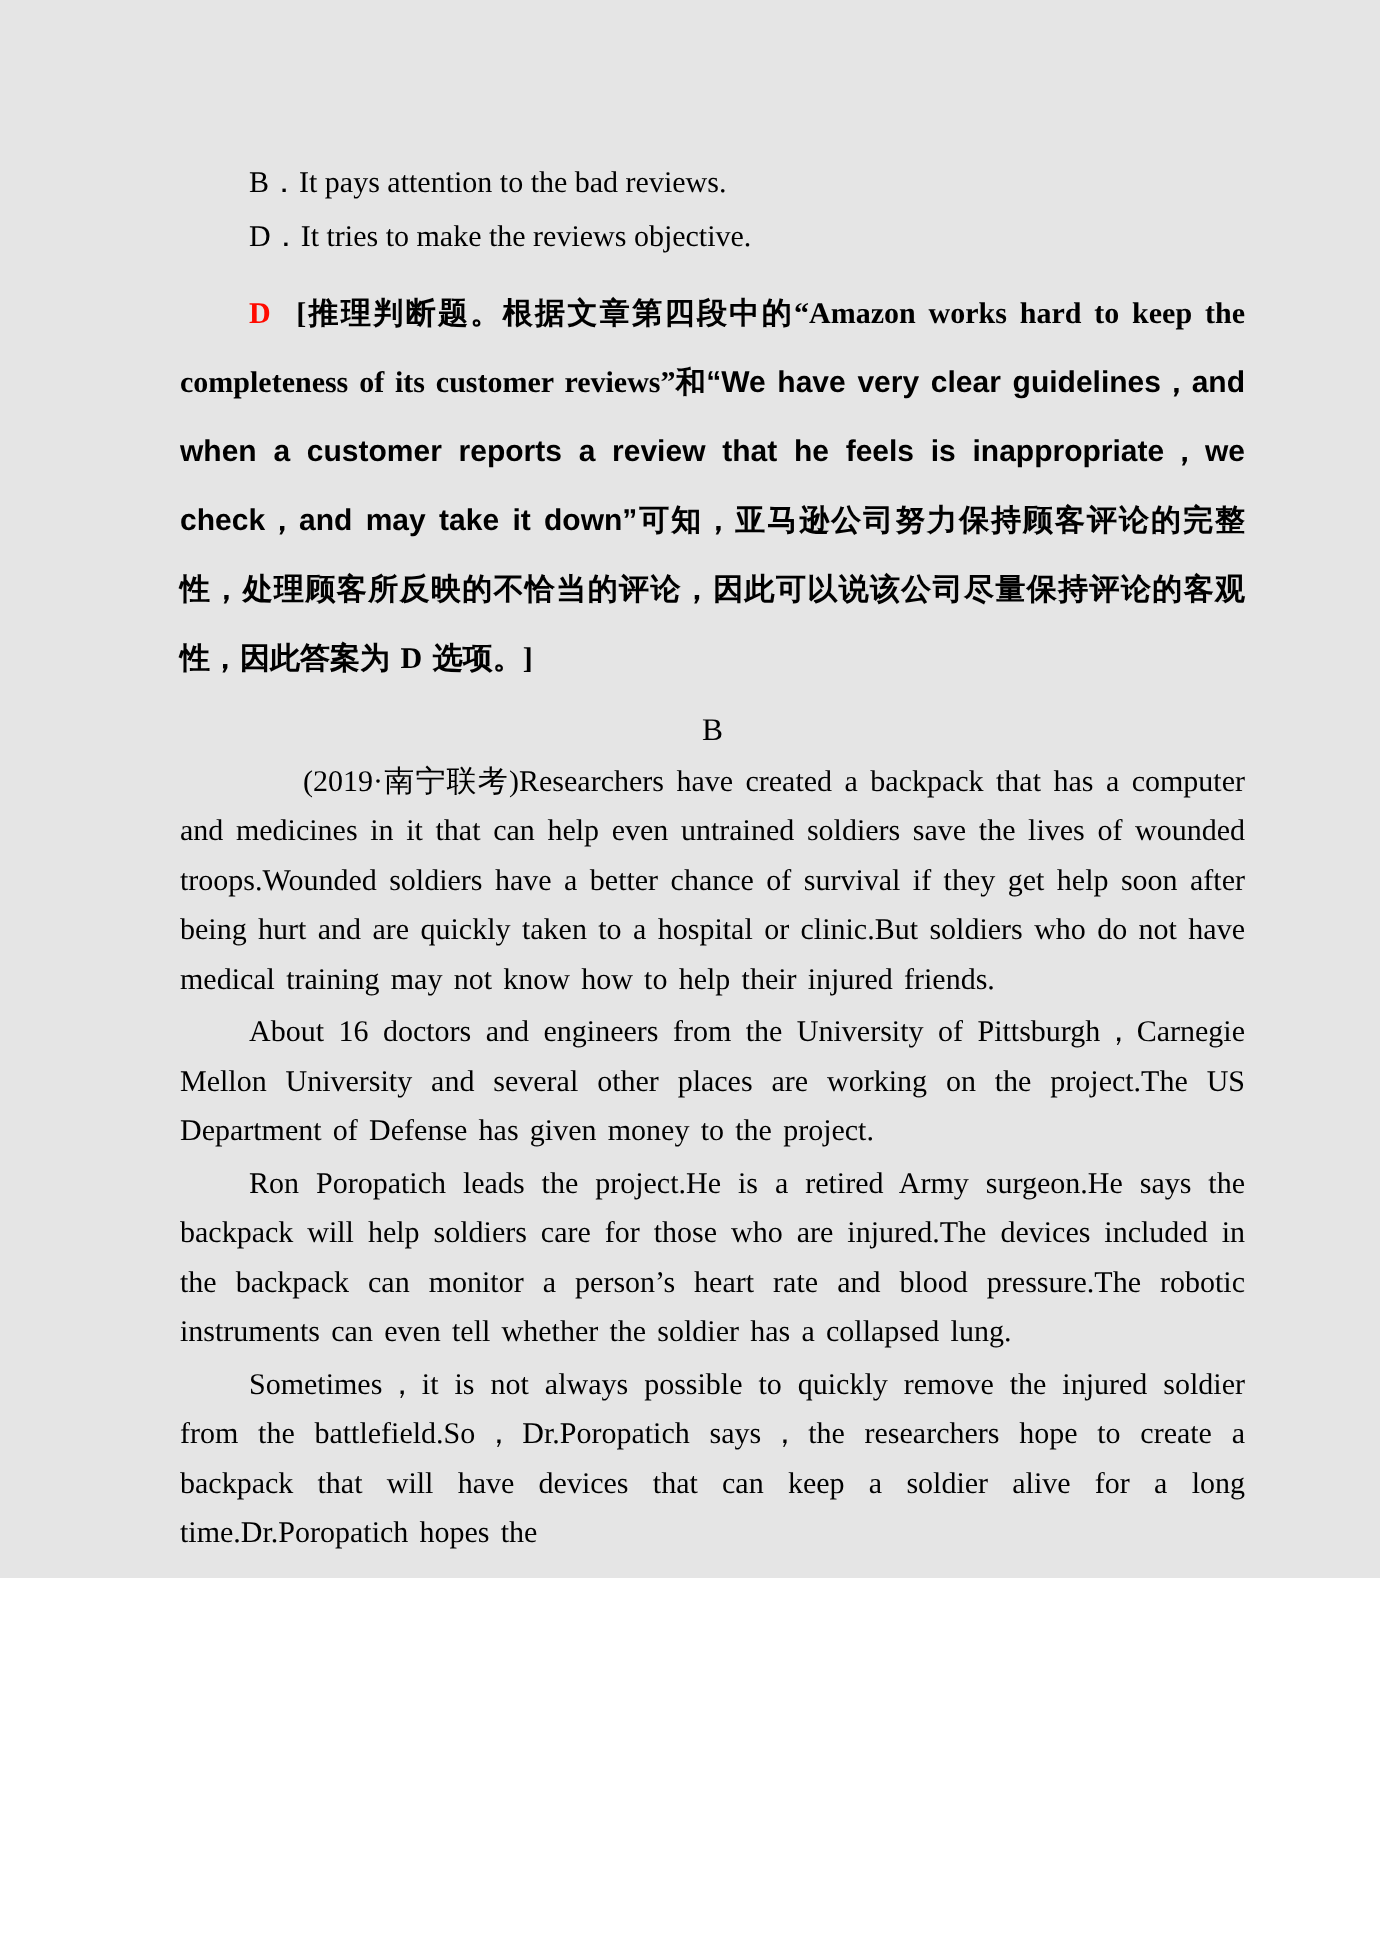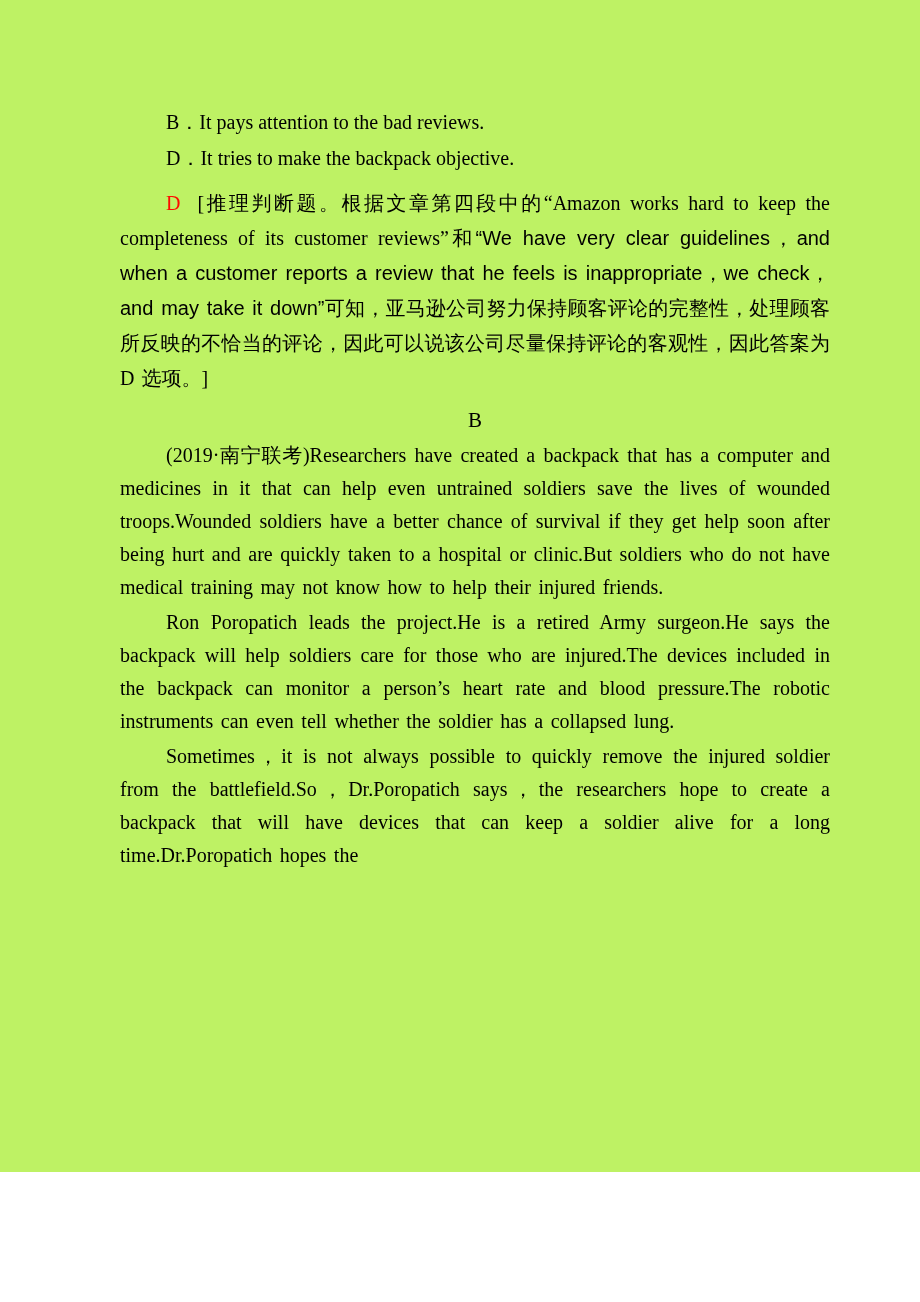--- a/index.html
+++ b/index.html
@@ -10,41 +10,42 @@
   body {
     width: 920px;
     height: 1302px;
     font-family: "Liberation Serif", "DejaVu Serif", serif;
     color: #000000;
     overflow: hidden;
   }
   .page {
     position: relative;
     width: 920px;
-    height: 1172px;
-    background: #bef264;
+    height: 1052px;
+    background: #e5e5e5;
     box-sizing: border-box;
     padding: 104px 90px 0 120px;
   }
   .options {
     margin-left: 46px;
     font-size: 20px;
   }
   .option-row {
     line-height: 36px;
     white-space: nowrap;
   }
   .opt-letter { display: inline; }
   .explanation {
     margin-top: 10px;
     font-size: 20px;
-    line-height: 35px;
+    line-height: 46px;
     text-align: justify;
     text-indent: 46px;
     word-spacing: 2px;
+    font-weight: bold;
   }
   .answer-letter {
     color: #ff0b00;
     margin-right: 17px;
   }
   .q-sans {
     font-family: "Liberation Sans", "DejaVu Sans", sans-serif;
     font-size: 20px;
   }
   .section-heading {
@@ -55,35 +56,36 @@
   }
   .passage { margin-top: 1px; }
   .passage p {
     font-size: 20px;
     line-height: 33px;
     margin: 2px 0;
     text-align: justify;
     text-indent: 46px;
     word-spacing: 2.5px;
   }
-  .source { display: inline; }
+  .source { display: inline; margin-left: 36px; }
 </style>
 </head>
 <body>
 
 <div class="page">
 
   <div class="options">
     <div class="option-row"><span class="opt-letter">B．</span><span>It pays attention to the bad reviews.</span></div>
-    <div class="option-row"><span class="opt-letter">D．</span><span>It tries to make the backpack objective.</span></div>
+    <div class="option-row"><span class="opt-letter">D．</span><span>It tries to make the reviews objective.</span></div>
   </div>
 
   <div class="explanation"><span class="answer-letter" style="color: rgb(255, 11, 0);">D</span><span>[推理判断题。根据文章第四段中的</span><span>“Amazon works hard to keep the completeness of its customer reviews”</span><span>和</span><span class="q-sans">“We have very clear guidelines，and when a customer reports a review that he feels is inappropriate，we check，and may take it down”</span><span>可知，亚马逊公司努力保持顾客评论的完整性，处理顾客所反映的不恰当的评论，因此可以说该公司尽量保持评论的客观性，因此答案为 D 选项。]</span></div>
 
   <div class="section-heading">B</div>
 
   <div class="passage">
     <p><span class="source">(2019·南宁联考)</span><span>Researchers have created a backpack that has a computer and medicines in it that can help even untrained soldiers save the lives of wounded troops.Wounded soldiers have a better chance of survival if they get help soon after being hurt and are quickly taken to a hospital or clinic.But soldiers who do not have medical training may not know how to help their injured friends.</span></p>
+    <p>About 16 doctors and engineers from the University of Pittsburgh，Carnegie Mellon University and several other places are working on the project.The US Department of Defense has given money to the project.</p>
     <p>Ron Poropatich leads the project.He is a retired Army surgeon.He says the backpack will help soldiers care for those who are injured.The devices included in the backpack can monitor a person’s heart rate and blood pressure.The robotic instruments can even tell whether the soldier has a collapsed lung.</p>
     <p>Sometimes，it is not always possible to quickly remove the injured soldier from the battlefield.So，Dr.Poropatich says，the researchers hope to create a backpack that will have devices that can keep a soldier alive for a long time.Dr.Poropatich hopes the</p>
   </div>
 
 </div>
 
 </body></html>

